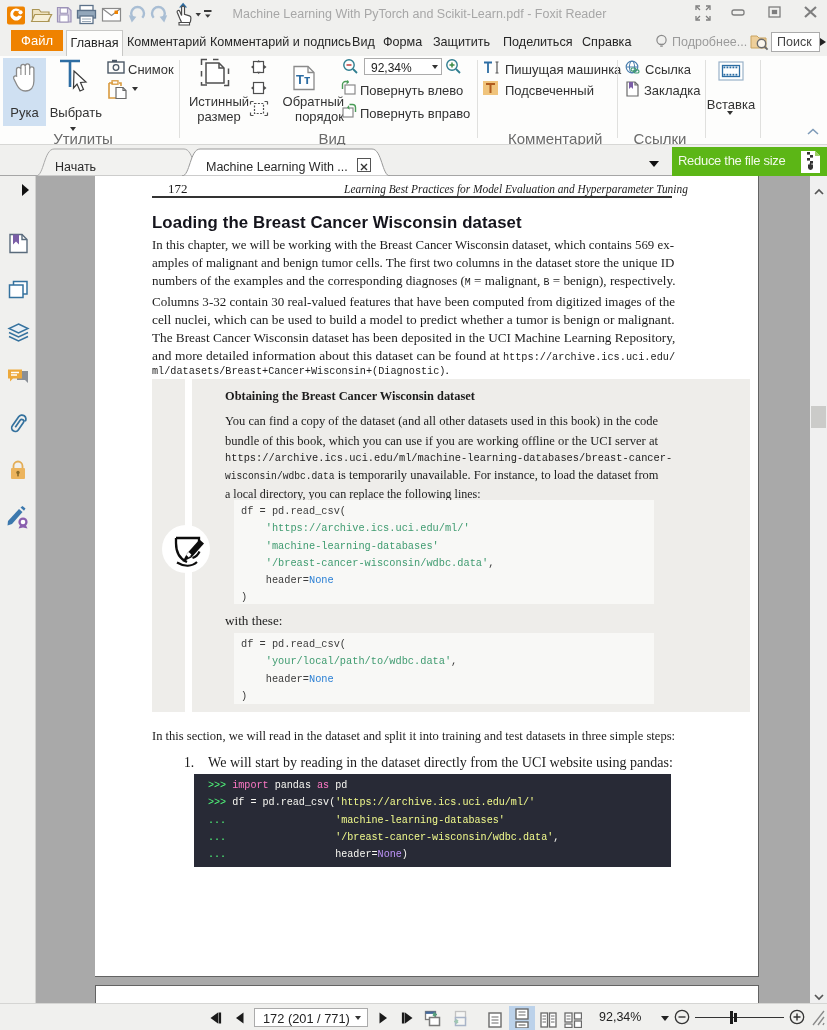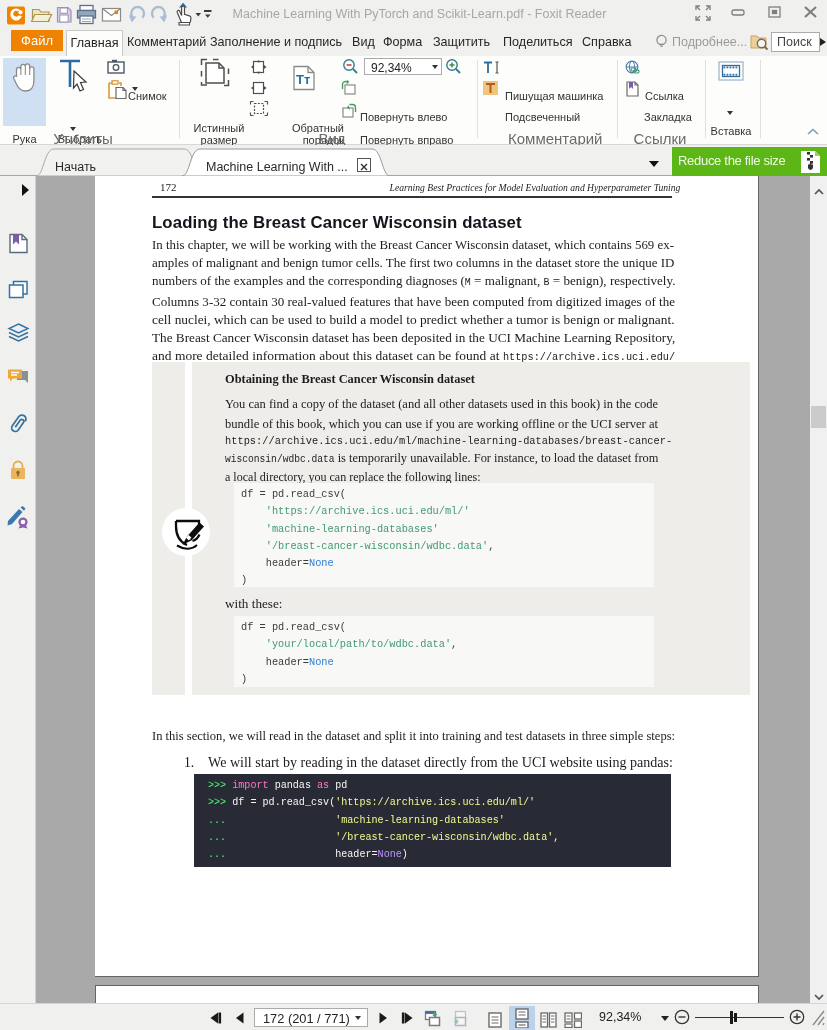--- a/index.html
+++ b/index.html
@@ -11,39 +11,39 @@
 #title { position:absolute; left:12px; right:0; top:7px; text-align:center; color:#a7a7a7; font-size:12.5px; }
 
 #tabrow { position:absolute; left:0; top:28px; width:827px; height:28px; background:#f0f0ee; }
 #filebtn { position:absolute; left:11px; top:2px; width:52px; height:21px; background:#ef8200; color:#fff; font-size:13px; text-align:center; line-height:21px; }
 .rtab { position:absolute; top:2px; height:26px; line-height:24px; font-size:12.6px; color:#262626; }
 .rtab.active { background:#fdfdfc; border:1px solid #c8c8c6; border-bottom:none; }
 
 #ribbon { position:absolute; left:0; top:56px; width:827px; height:89px; background:#fdfdfc; border-bottom:1px solid #d7d7d5; }
 .glabel { position:absolute; font-size:15px; color:#6a6a6a; top:74px; }
 .vsep { position:absolute; top:4px; width:1px; height:78px; background:#e0e0de; }
-.blabel { font-size:11px; color:#333;margin-top:28px; }
+.blabel { font-size:13px; color:#333; }
 
 #tabbar { position:absolute; left:0; top:145px; width:827px; height:31px; background:#f0f0ee; border-bottom:1px solid #a6a6a6; }
 
 #main { position:absolute; left:0; top:176px; width:827px; height:827px; background:#a9a9a9; }
 #sidebar { position:absolute; left:0; top:0; width:36px; height:827px; background:#f0f0ee; border-right:1px solid #d2d2d0; }
 #scroll { position:absolute; left:810px; top:0; width:17px; height:827px; background:#f0f0f0; }
 #page { position:absolute; left:95px; top:0; width:664px; height:801px; background:#fff; border-right:1px solid #636363; border-bottom:1px solid #636363; }
 #page2 { position:absolute; left:95px; top:809px; width:664px; height:18px; background:#fff; border:1px solid #636363; border-bottom:none; }
 #content { position:absolute; left:57px; top:0; width:519px; color:#1c1c1c; }
 .bline { font-family:"Liberation Serif",serif; font-size:13.4px; line-height:18.2px; text-align:justify; text-align-last:justify; white-space:nowrap; }
 .bline.nj { text-align-last:left; }
 .bline,.xline { transform-origin:0 50%; }
 .im { font-family:"Liberation Mono",monospace; font-size:10.2px; }
-#hdr { position:absolute; top:5px; left:8px; width:520px; height:14px; font-family:"Liberation Serif",serif; font-size:11px; }
+#hdr { position:absolute; top:5px; left:16px; width:520px; height:14px; font-family:"Liberation Serif",serif; font-size:13px; }
 #hrule { position:absolute; top:20px; left:0; width:520px; height:1.5px; background:#333; }
 #h1 { position:absolute; top:36.5px; left:0px; font-size:16.8px; font-weight:bold; color:#14141c; letter-spacing:0.1px; }
 #p1 { position:absolute; top:60px; left:0; width:520px; }
-#infobox { position:absolute; top:186px; left:0; width:598px; height:333px; background:#eeedea; }
+#infobox { position:absolute; top:203px; left:0; width:598px; height:333px; background:#eeedea; }
 #gap { position:absolute; top:0; left:33px; width:7px; height:333px; background:#fff; }
 #noteicon { position:absolute; top:146px; left:10px; width:48px; height:48px; background:#fff; border-radius:50%; }
 #boxcontent { position:absolute; left:73px; top:0; width:440px; }
 .xline { font-family:"Liberation Serif",serif; font-size:13.2px; line-height:19.8px; text-align:justify; text-align-last:justify; white-space:nowrap; }
 .xline.nj { text-align-last:left; }
 .codebox { position:absolute; left:82px; width:420px; background:#f8f8f6; font-family:"Liberation Mono",monospace; font-size:10.3px; line-height:17.3px; color:#3b3b3b; white-space:pre; padding:3px 0 0 7px; }
 .str { color:#3f9b70; } .kw2 { color:#2a7fd4; }
 #darkcode { position:absolute; left:42px; top:598px; width:477px; height:93px; background:#282a36; color:#f8f8f2; font-family:"Liberation Mono",monospace; font-size:10.1px; line-height:17.3px; white-space:pre; padding:3px 0 0 14px; }
 #darkcode .p { color:#50fa7b; } #darkcode .k { color:#ff79c6; } #darkcode .s { color:#f1fa8c; } #darkcode .n { color:#bd93f9; }
 
@@ -103,21 +103,21 @@
         <rect x="79" y="7" width="11" height="10"></rect>
         <rect x="82.5" y="10.5" width="4" height="3" fill="#7e7e7e"></rect>
         <path d="M115 7 l11 10 M126 7 l-11 10" stroke-width="2.2"></path>
       </g>
     </svg>
   </div>
   <div id="tabrow">
     <div id="filebtn">Файл</div>
     <div class="rtab active" style="left:66px;width:57px;text-align:center;">Главная</div>
     <div class="rtab" style="left:127px;">Комментарий</div>
-    <div class="rtab" style="left:210px;">Заполнение и подпись</div>
+    <div class="rtab" style="left:210px;">Комментарий и подпись</div>
     <div class="rtab" style="left:352px;">Вид</div>
     <div class="rtab" style="left:383px;">Форма</div>
     <div class="rtab" style="left:433px;">Защитить</div>
     <div class="rtab" style="left:503px;">Поделиться</div>
     <div class="rtab" style="left:582px;">Справка</div>
     <svg class="abs" style="left:654px;top:4px;" width="15" height="20" viewBox="0 0 15 20">
       <circle cx="7.5" cy="8" r="4.6" fill="none" stroke="#8a8a8a" stroke-width="1.2"></circle>
       <path d="M5.8 12.3 h3.4 M6.2 14.2 h2.6" stroke="#8a8a8a" stroke-width="1.2" fill="none"></path>
     </svg>
     <div class="abs" style="left:672px;top:7px;font-size:12.5px;color:#9b9b9b;">Подробнее...</div>

